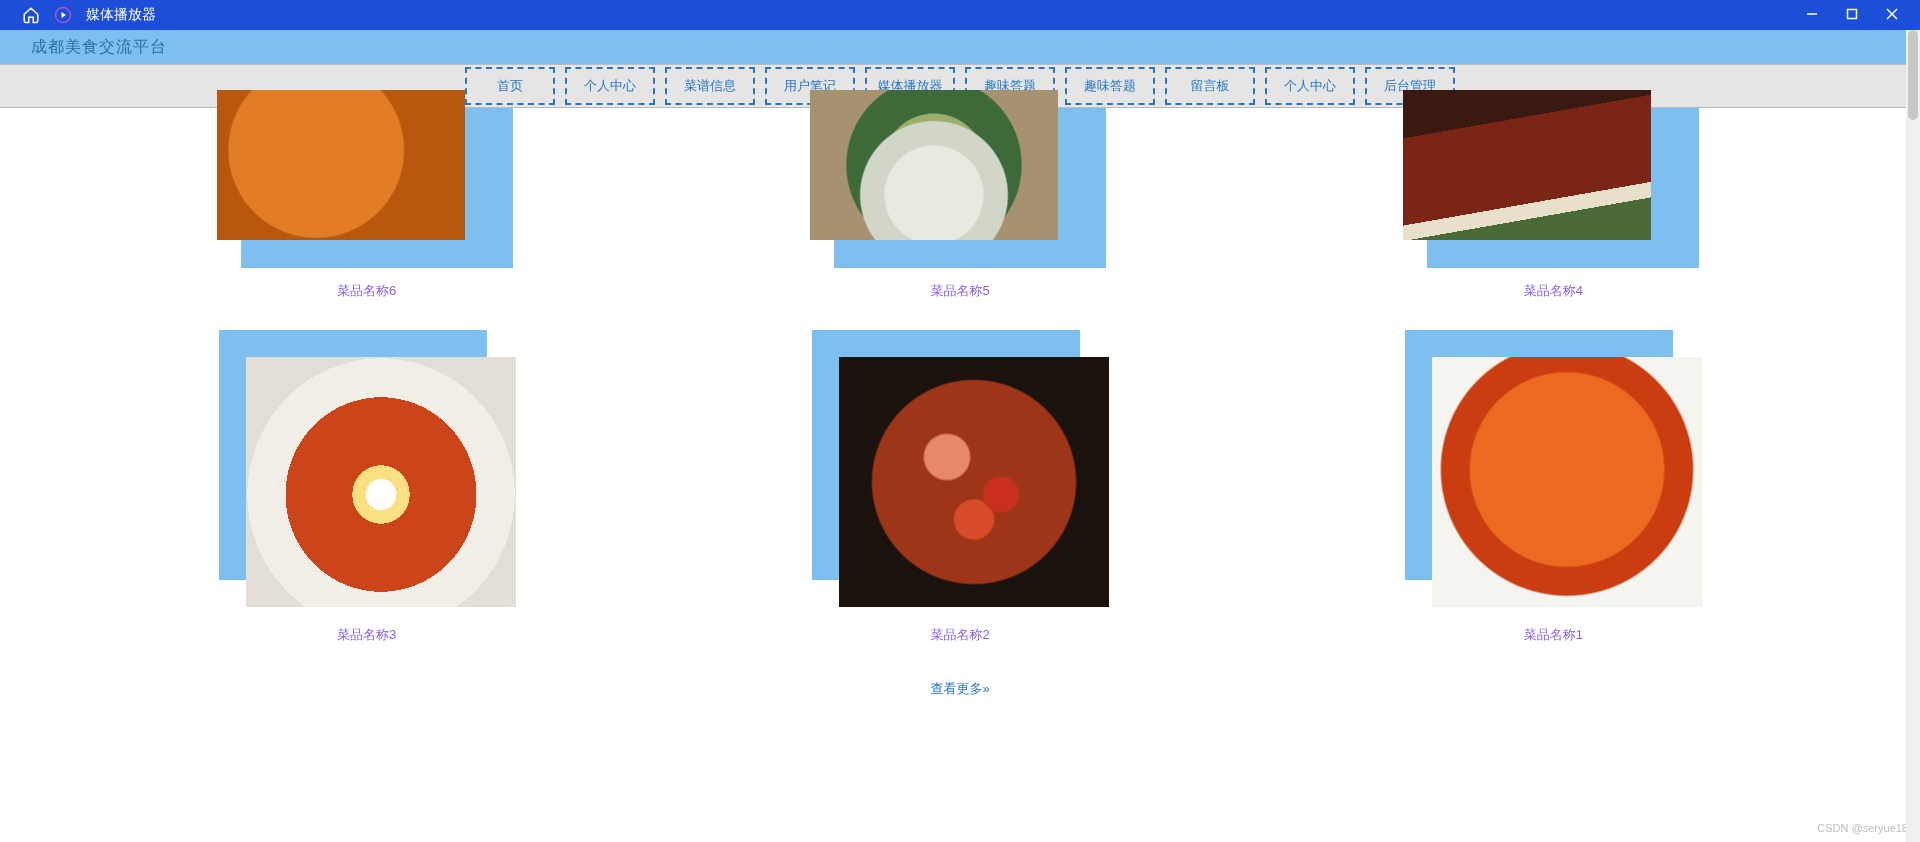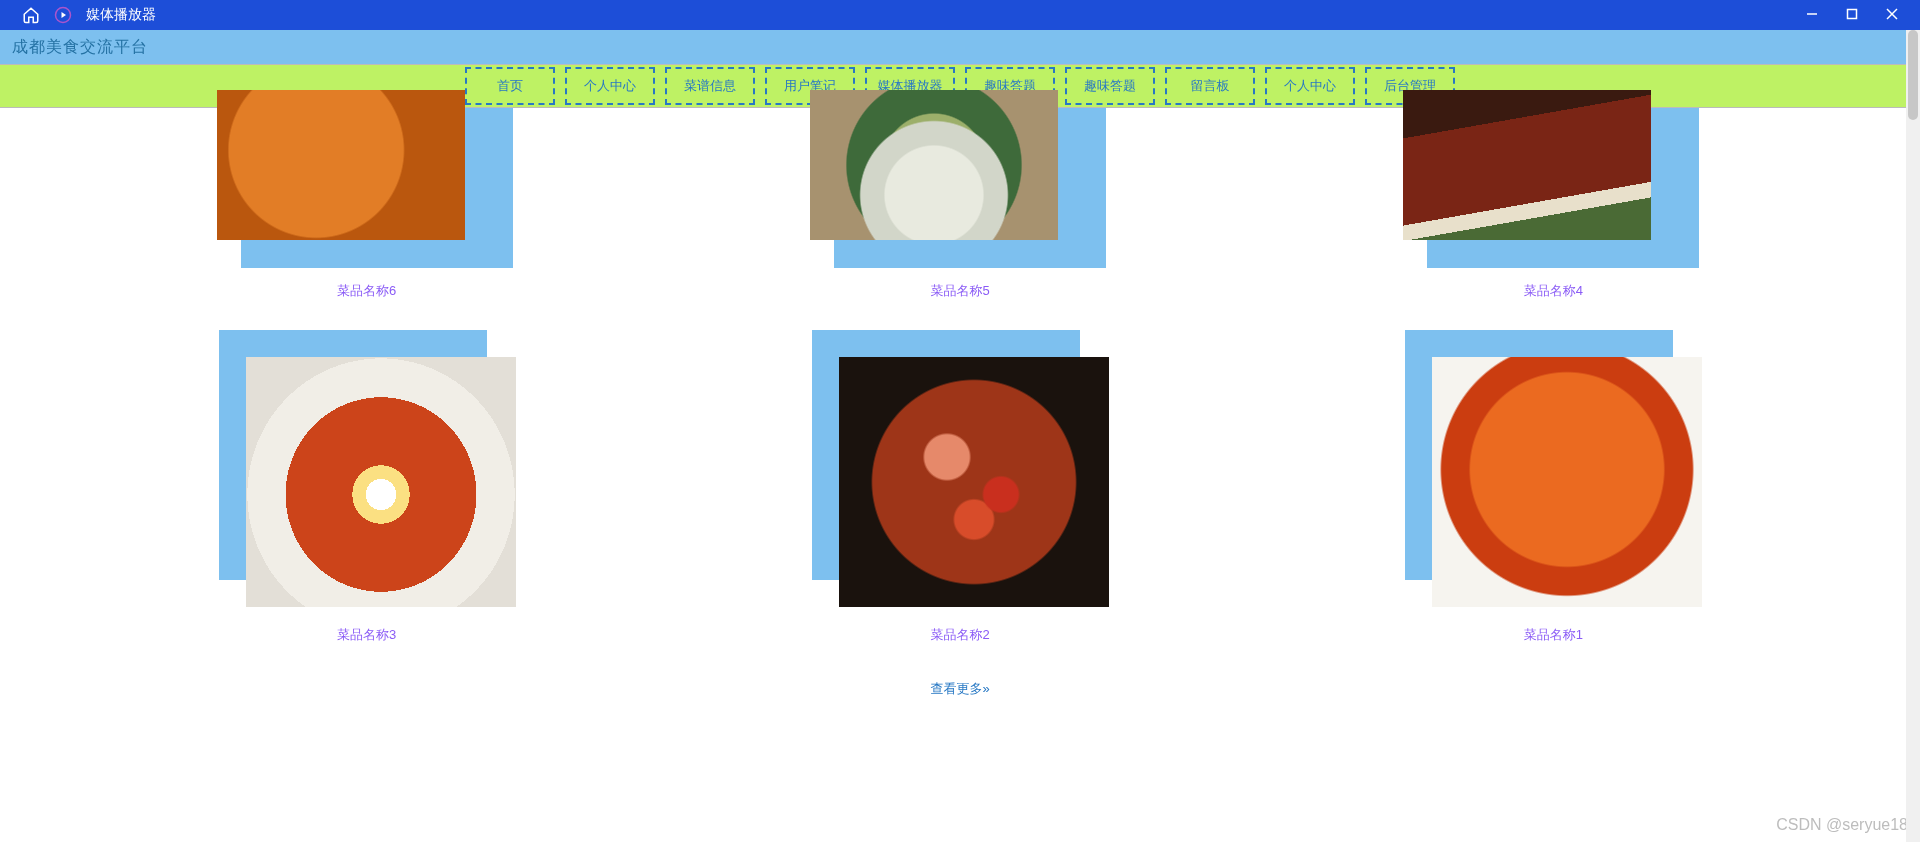--- a/index.html
+++ b/index.html
@@ -7,25 +7,25 @@
 
     
     .titlebar { height: 30px; background: #1d4ed8; display: flex; align-items: center; padding: 0 22px; color: #fff; }
     .titlebar-left { display: flex; align-items: center; gap: 14px; flex: 1; }
     .home-btn svg, .play-btn svg { display: block; }
     .app-title { font-size: 14px; color: #fff; }
     .window-controls { display: flex; gap: 28px; align-items: center; }
     .window-controls div { cursor: pointer; }
 
     
-    .site-header { height: 34px; background: #7dc0ef; display: flex; align-items: center; padding-left: 12px; }
+    .site-header { height: 34px; background: #7dc0ef; display: flex; align-items: center; padding-left: 31px; }
     .site-title { font-size: 16px; color: #2471a3; letter-spacing: 1px; }
 
     
-    .nav-wrap { height: 44px; background: #bef264; display: flex; align-items: center; justify-content: center; border-top: 1px solid #bbb; border-bottom: 1px solid #bbb;}
+    .nav-wrap { height: 44px; background: #e5e5e5; display: flex; align-items: center; justify-content: center; border-top: 1px solid #bbb; border-bottom: 1px solid #bbb;}
     .nav-list { display: flex; gap: 10px; }
     .nav-item { border: 2px dashed #2778c4; color: #2778c4; font-size: 13px; padding: 8px 0; text-align: center; cursor: pointer; width: 90px;}
 
     
     .content { padding: 0 100px 20px; }
     .grid { display: flex; flex-wrap: wrap; justify-content: space-between; }
     .card-cell { width: 31%; display: flex; flex-direction: column; align-items: center; margin-bottom: 30px; }
 
     .card-img-wrap { position: relative; }
     .card-backer { width: 280px; height: 160px; background: #7dc0ef; position: absolute; }
@@ -47,21 +47,21 @@
     .food4 { background: linear-gradient(170deg, #3a1a10 0 25%, #7a2515 25% 70%, #e8e0cb 70% 78%, #4a6a35 78% 100%); }
     .food3 { background: radial-gradient(ellipse at 50% 55%, #fff 0 8%, #f8e08a 8% 15%, #c24620 15% 50%, #f1eee8 50% 70%, #e3dfd8 70% 100%); filter: saturate(1.1);}
     .food2 { background: radial-gradient(circle at 40% 40%, #e6896a 0 10%, transparent 11%), radial-gradient(circle at 60% 55%, #c92f1e 0 8%, transparent 9%), radial-gradient(circle at 50% 65%, #d84c2a 0 9%, transparent 10%), radial-gradient(circle at 50% 50%, #9e3518 0 55%, #1a120d 56% 100%); }
     .food1 { background: radial-gradient(circle at 50% 45%, #e66b25 0 50%, #c74015 51% 65%, #f0eeea 66% 100%); filter: contrast(1.05);}
 
     .card-title { font-size: 13px; color: #8b5cf6; margin-top: 18px; }
     .row1 .card-title { margin-top: 12px; }
 
     .more-link { text-align: center; color: #2778c4; font-size: 13px; margin-top: 6px; cursor: pointer; }
 
-    .watermark { position: fixed; right: 12px; bottom: 8px; font-size: 16px; color: #bdbdbd; margin-left: 29px; }
+    .watermark { position: fixed; right: 12px; bottom: 8px; font-size: 11px; color: #bdbdbd; margin-left: 29px; }
     .scrollbar { position: fixed; right: 0; top: 30px; bottom: 0; width: 14px; background: #f0f0f0; }
     .scrollbar-thumb { position: absolute; left: 2px; right: 2px; top: 0; height: 90px; background: #c7c7c7; border-radius: 5px;}
   </style>
 </head>
 <body>
 
 <div class="titlebar">
   <div class="titlebar-left">
     <div class="home-btn">
       <svg width="18" height="18" viewBox="0 0 24 24" fill="none" stroke="#fff" stroke-width="2">

